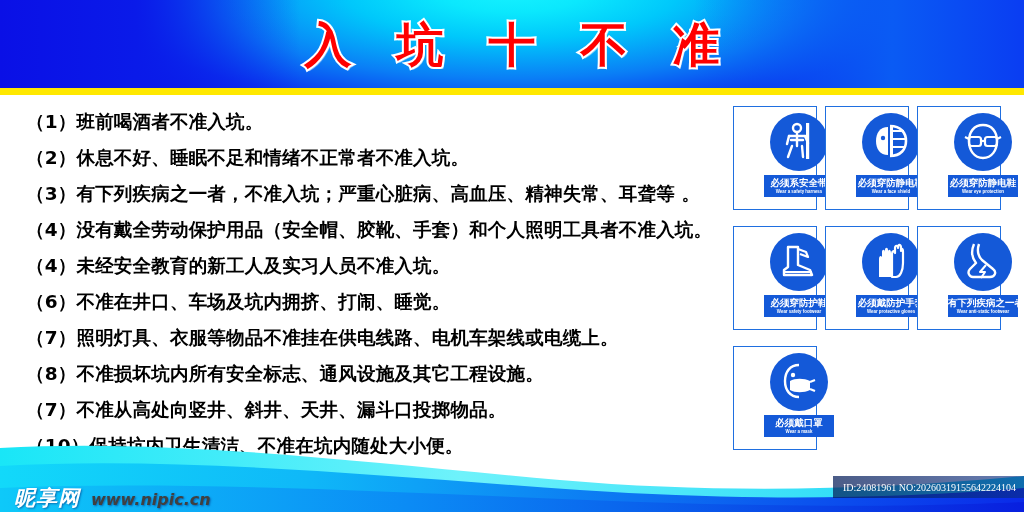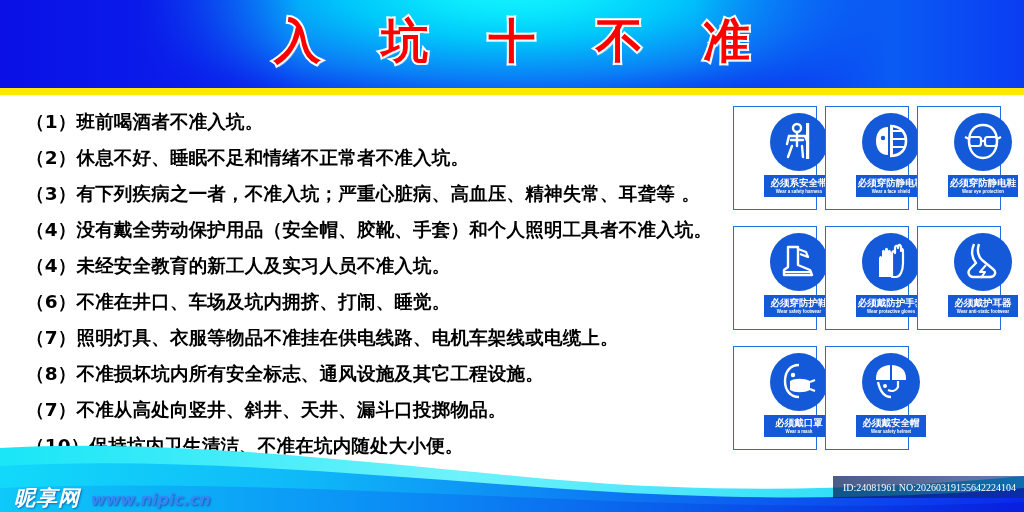--- a/index.html
+++ b/index.html
@@ -41,21 +41,21 @@
     background: linear-gradient(to left, #0a3df2 0%, #0a5bf4 40%, rgba(10,120,246,0) 100%);
   }
   #title {
     position: absolute;
     left: 0; top: 0;
     width: 1024px;
     height: 88px;
     display: flex;
     align-items: center;
     justify-content: center;
-    font-family: Liberation Mono, monospace;
+    font-family: Liberation Sans, sans-serif;
     font-size: 47px;
     font-weight: bold;
     letter-spacing: 16px;
     text-indent: 16px;
     color: #ff0000;
     -webkit-text-stroke: 4px #ffffff;
     paint-order: stroke fill;
     text-shadow:
       0 0 1px #ffffff,
       2px 2px 0 rgba(255,255,255,0.45);
@@ -177,21 +177,21 @@
     font-style: italic;
     color: #ffffff;
     letter-spacing: 1px;
     text-shadow: 1px 1px 2px rgba(0,40,120,0.55);
   }
   #wm-url {
     font-family: "DejaVu Sans", "Liberation Sans", sans-serif;
     font-size: 16px;
     font-weight: bold;
     font-style: italic;
-    color: #3b82f6;
+    color: #404040;
     text-shadow: 1px 1px 2px rgba(0,40,120,0.55);
   }
   #id-bar {
     position: absolute;
     right: 0px;
     bottom: 14px;
     height: 22px;
     padding: 0 8px 0 10px;
     display: flex;
     align-items: center;
@@ -315,55 +315,40 @@
     </div>
 
     <div class="sign">
       <div class="sign-circle">
         <svg width="46" height="46" viewBox="0 0 46 46">
           <path d="M14 5 C11 12 12 19 16 24 L10 30 C7 33 9 38 13 38 L30 38 C35 38 37 33 33 30 L22 21 C18 17 17 11 19 5" fill="none" stroke="#ffffff" stroke-width="2.4" stroke-linejoin="round"></path>
           <path d="M26 26 L20 33 L25 33 L21 39" fill="none" stroke="#ffffff" stroke-width="2" stroke-linejoin="round"></path>
         </svg>
       </div>
       <div class="sign-label">
-        <span class="sign-label-cn">必须戴护耳器</span>
+        <span class="sign-label-cn">有下列疾病之一者</span>
         <span class="sign-label-en">Wear anti-static footwear</span>
       </div>
     </div>
 
     <div class="sign">
       <div class="sign-circle">
         <svg width="46" height="46" viewBox="0 0 46 46">
           <path d="M23 6 C14 6 9 13 9 22 C9 31 14 38 23 38" fill="none" stroke="#ffffff" stroke-width="2.4"></path>
           <circle cx="17" cy="16" r="2.2" fill="#ffffff"></circle>
           <path d="M14 22 C19 19 28 19 34 22 L34 31 C28 34 19 34 14 31 Z" fill="#ffffff"></path>
           <path d="M34 23 L39 21 M34 30 L39 32" stroke="#ffffff" stroke-width="2.2"></path>
         </svg>
       </div>
       <div class="sign-label">
         <span class="sign-label-cn">必须戴口罩</span>
         <span class="sign-label-en">Wear a mask</span>
       </div>
     </div>
 
-    <div class="sign">
-      <div class="sign-circle">
-        <svg width="46" height="46" viewBox="0 0 46 46">
-          <path d="M8 19 C8 11 14 6 23 6 C32 6 38 11 38 19 L38 21 L8 21 Z" fill="#ffffff"></path>
-          <path d="M23 6 L23 21" stroke="#1459d8" stroke-width="2"></path>
-          <path d="M10 23 C12 32 16 38 23 38" fill="none" stroke="#ffffff" stroke-width="2.4"></path>
-          <circle cx="17" cy="27" r="2" fill="#ffffff"></circle>
-          <path d="M20 31 C24 33 28 32 30 28 L30 22" fill="none" stroke="#ffffff" stroke-width="2.2"></path>
-        </svg>
-      </div>
-      <div class="sign-label">
-        <span class="sign-label-cn">必须戴安全帽</span>
-        <span class="sign-label-en">Wear safety helmet</span>
-      </div>
-    </div>
 
 
   </div>
 
   <svg id="wave" viewBox="0 0 1024 76" preserveAspectRatio="none">
     <defs>
       <linearGradient id="g-pale" x1="0" y1="0" x2="1" y2="0">
         <stop offset="0" stop-color="#19e6f7"></stop>
         <stop offset="0.45" stop-color="#6ef2fb"></stop>
         <stop offset="1" stop-color="#17d4f6"></stop>

